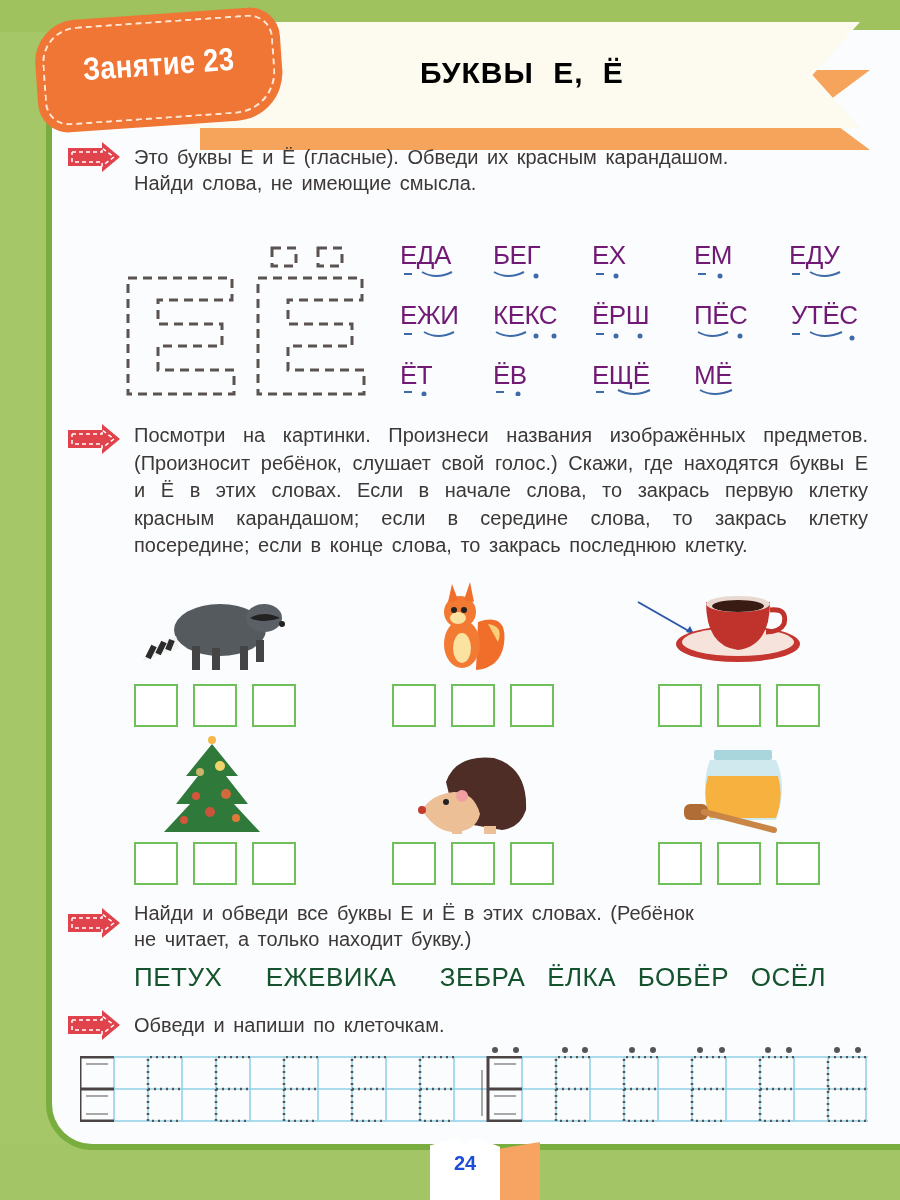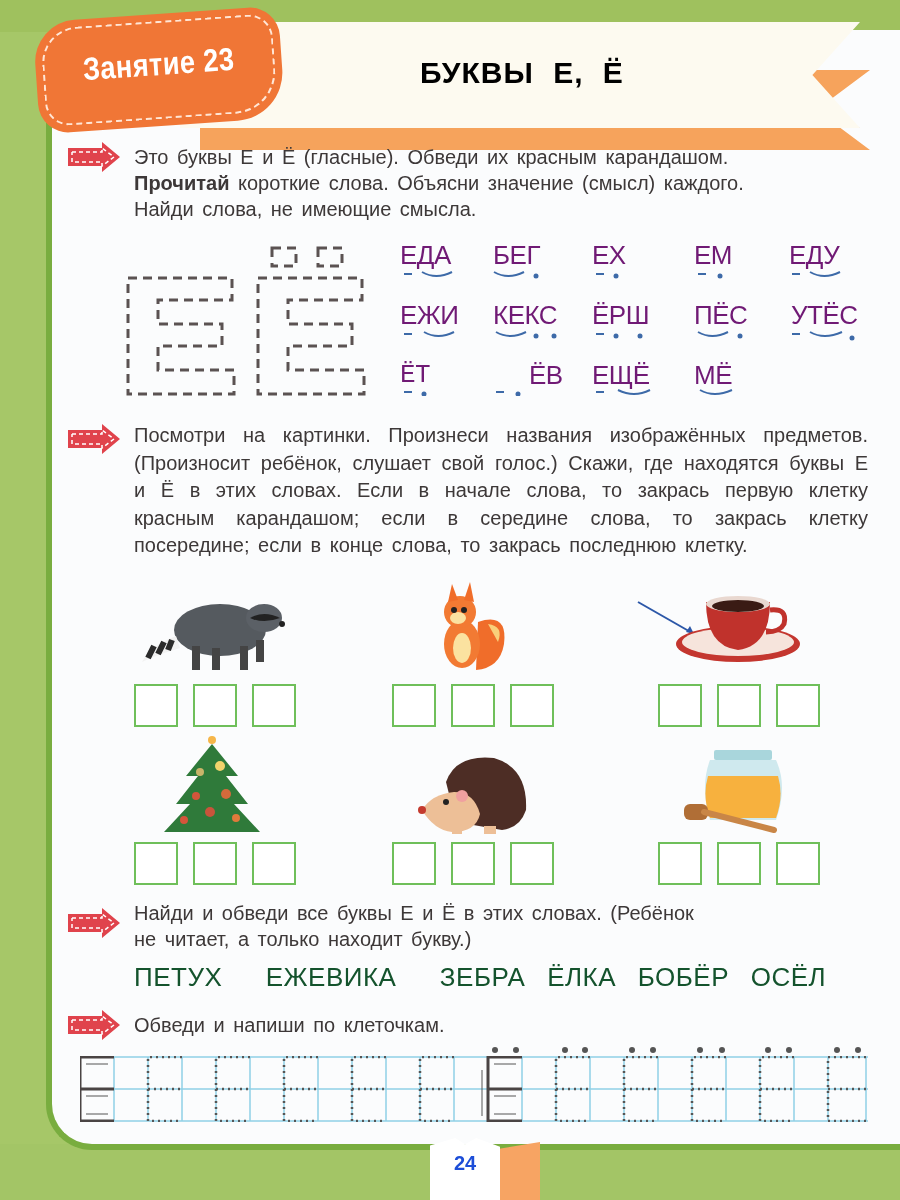--- a/index.html
+++ b/index.html
@@ -120,21 +120,20 @@
 <div class="lesson-badge">
   <span>Занятие 23</span>
 </div>
 
 <svg class="task-arrow" style="left:66px;top:142px;" viewBox="0 0 56 30">
   <polygon points="2,6 36,6 36,0 54,15 36,30 36,24 2,24" fill="#e0434c"></polygon>
   <polyline points="6,10 36,10 36,6 48,15 36,24 36,20 6,20 6,10" fill="none" stroke="#fff" stroke-width="1.5" stroke-dasharray="4 3"></polyline>
 </svg>
 <div class="task-text" style="top:144px;">
   <div>Это буквы Е и Ё (гласные). Обведи их красным карандашом.</div>
-  <div><b>Прочитай</b><span> короткие слова. Объясни значение (смысл) каждого.</span></div>
   <div>Найди слова, не имеющие смысла.</div>
 </div>
 
 <svg class="dash-letter" style="left:120px;top:238px;" width="260" height="170" viewBox="0 0 260 170">
   <g fill="none" stroke="#5b5252" stroke-width="3" stroke-dasharray="9 6">
 
     <path d="M8,40 L112,40 L112,62 L38,62 L38,86 L102,86 L102,108 L38,108 L38,132 L114,132 L114,156 L8,156 Z"></path>
 
     <rect x="152" y="10" width="24" height="18"></rect>
     <rect x="198" y="10" width="24" height="18"></rect>
@@ -149,22 +148,22 @@
   <span class="word" style="left:592px;top:240px;">ЕХ</span>
   <span class="word" style="left:694px;top:240px;">ЕМ</span>
   <span class="word" style="left:789px;top:240px;">ЕДУ</span>
 
   <span class="word" style="left:400px;top:300px;">ЕЖИ</span>
   <span class="word" style="left:493px;top:300px;">КЕКС</span>
   <span class="word" style="left:592px;top:300px;">ЁРШ</span>
   <span class="word" style="left:694px;top:300px;">ПЁС</span>
   <span class="word" style="left:791px;top:300px;">УТЁС</span>
 
-  <span class="word" style="left:400px;top:360px;font-family:Liberation Mono, monospace;">ЁТ</span>
-  <span class="word" style="left:493px;top:360px;margin-left:36px;">ЁВ</span>
+  <span class="word" style="left:400px;top:360px;">ЁТ</span>
+  <span class="word" style="left:493px;top:360px;">ЁВ</span>
   <span class="word" style="left:592px;top:360px;">ЕЩЁ</span>
   <span class="word" style="left:694px;top:360px;">МЁ</span>
 </div>
 
 <svg style="position:absolute;left:390px;top:266px;" width="480" height="130" viewBox="0 0 480 130">
   <g stroke="#3d6aa8" stroke-width="2" fill="none">
 
     <line x1="14" y1="8" x2="22" y2="8"></line>
       <path d="M32,6 Q46,14 62,6"></path>
     <path d="M104,6 Q118,14 134,6"></path>

